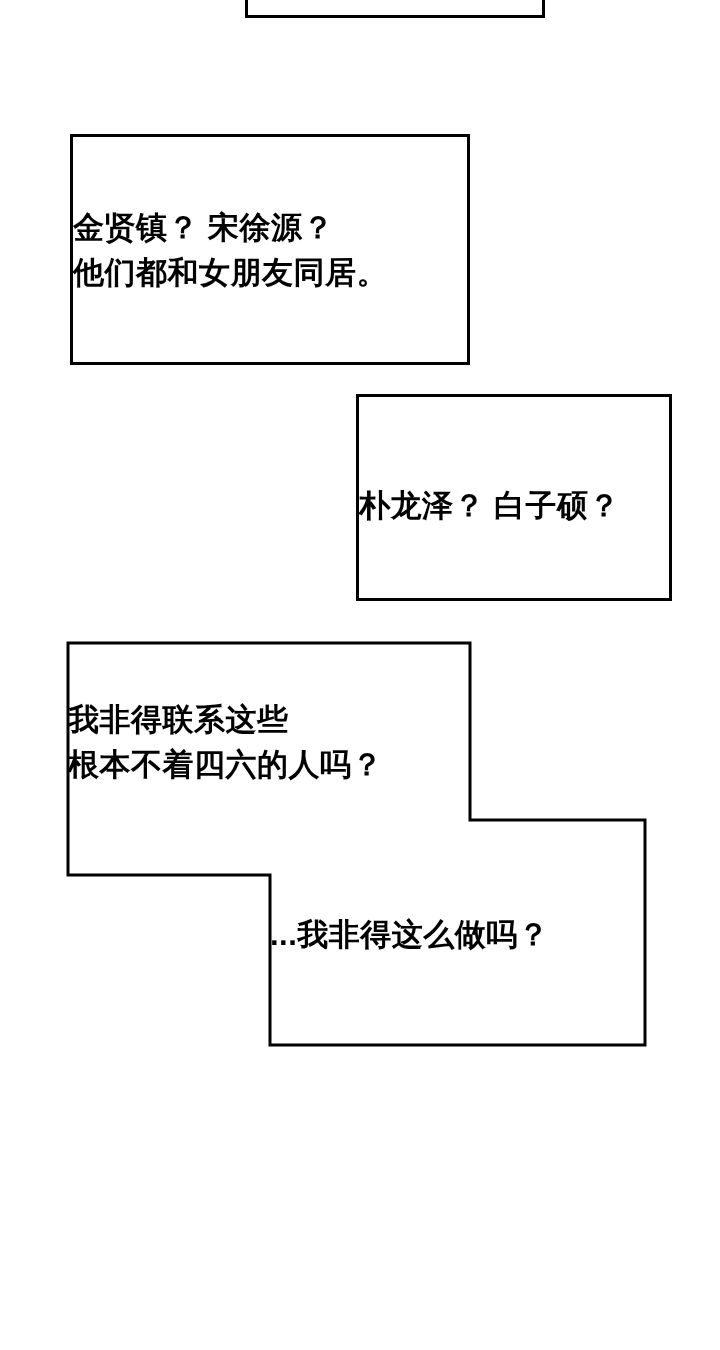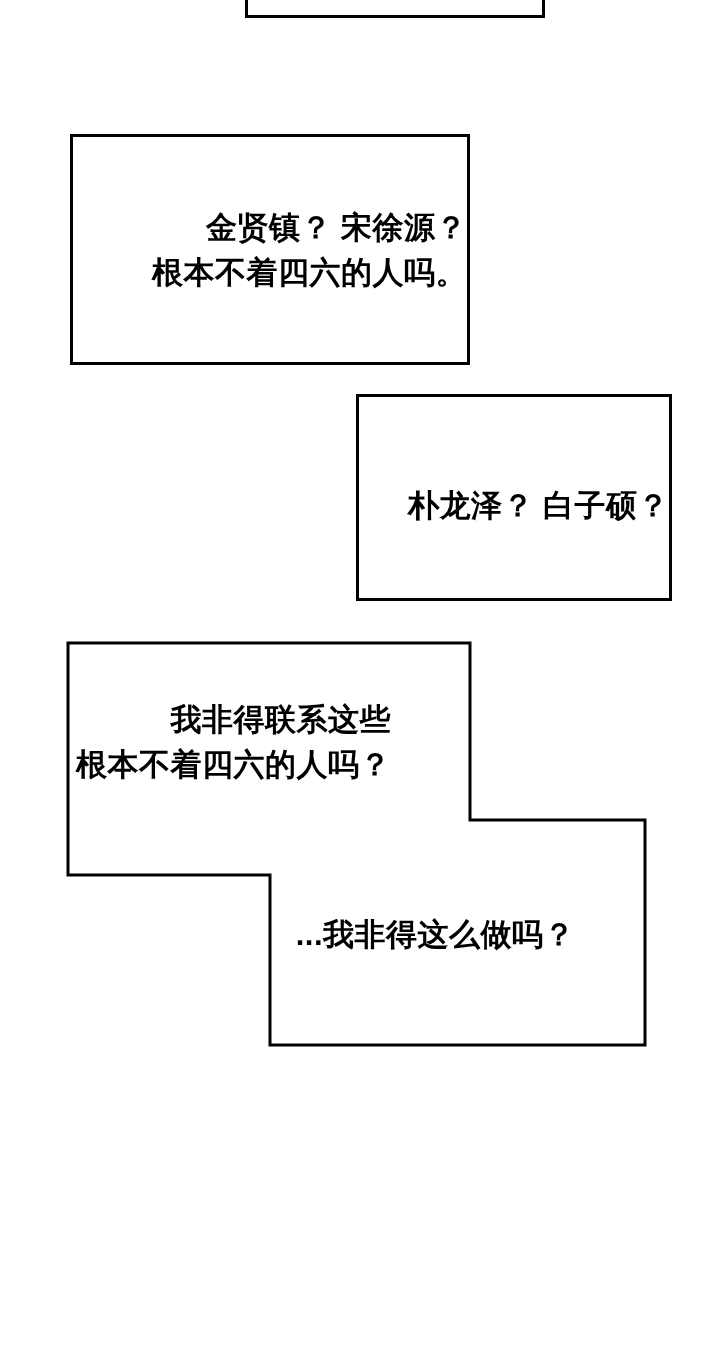--- a/index.html
+++ b/index.html
@@ -30,21 +30,21 @@
     background: #ffffff;
   }
   .bubble {
     position: absolute;
     box-sizing: border-box;
     border: 3px solid #000000;
     background: #ffffff;
     display: flex;
     flex-direction: column;
     justify-content: center;
-    align-items: flex-end;
+    align-items: flex-start;
     text-align: center;
   }
   .line {
     font-size: 31px;
     font-weight: 700;
     line-height: 45px;
     white-space: nowrap;
     letter-spacing: 0.5px;
   }
   .bubble1 {
@@ -67,40 +67,40 @@
     top: 0;
     width: 720px;
     height: 1350px;
     pointer-events: none;
   }
   .text3a {
     position: absolute;
     left: 68px;
     top: 697px;
     width: 323px;
-    text-align: right;
+    text-align: left;
   }
   .text3b {
     position: absolute;
     left: 270px;
     top: 912px;
     width: 305px;
-    text-align: right;
+    text-align: left;
   }
 </style>
 </head>
 <body>
 
 <div class="page">
 
   <div class="partial-box"></div>
 
   <div class="bubble bubble1">
     <div class="line">金贤镇？ 宋徐源？</div>
-    <div class="line">根本不着四六的人吗。</div>
+    <div class="line">他们都和女朋友同居。</div>
   </div>
 
   <div class="bubble bubble2">
     <div class="line">朴龙泽？ 白子硕？</div>
   </div>
 
   <svg class="bubble3-svg" viewBox="0 0 720 1350" width="720" height="1350" xmlns="http://www.w3.org/2000/svg">
     <polygon points="68,643 470,643 470,820 645,820 645,1045 270,1045 270,875 68,875" fill="#ffffff" stroke="#000000" stroke-width="3" stroke-linejoin="miter"></polygon>
   </svg>
 

